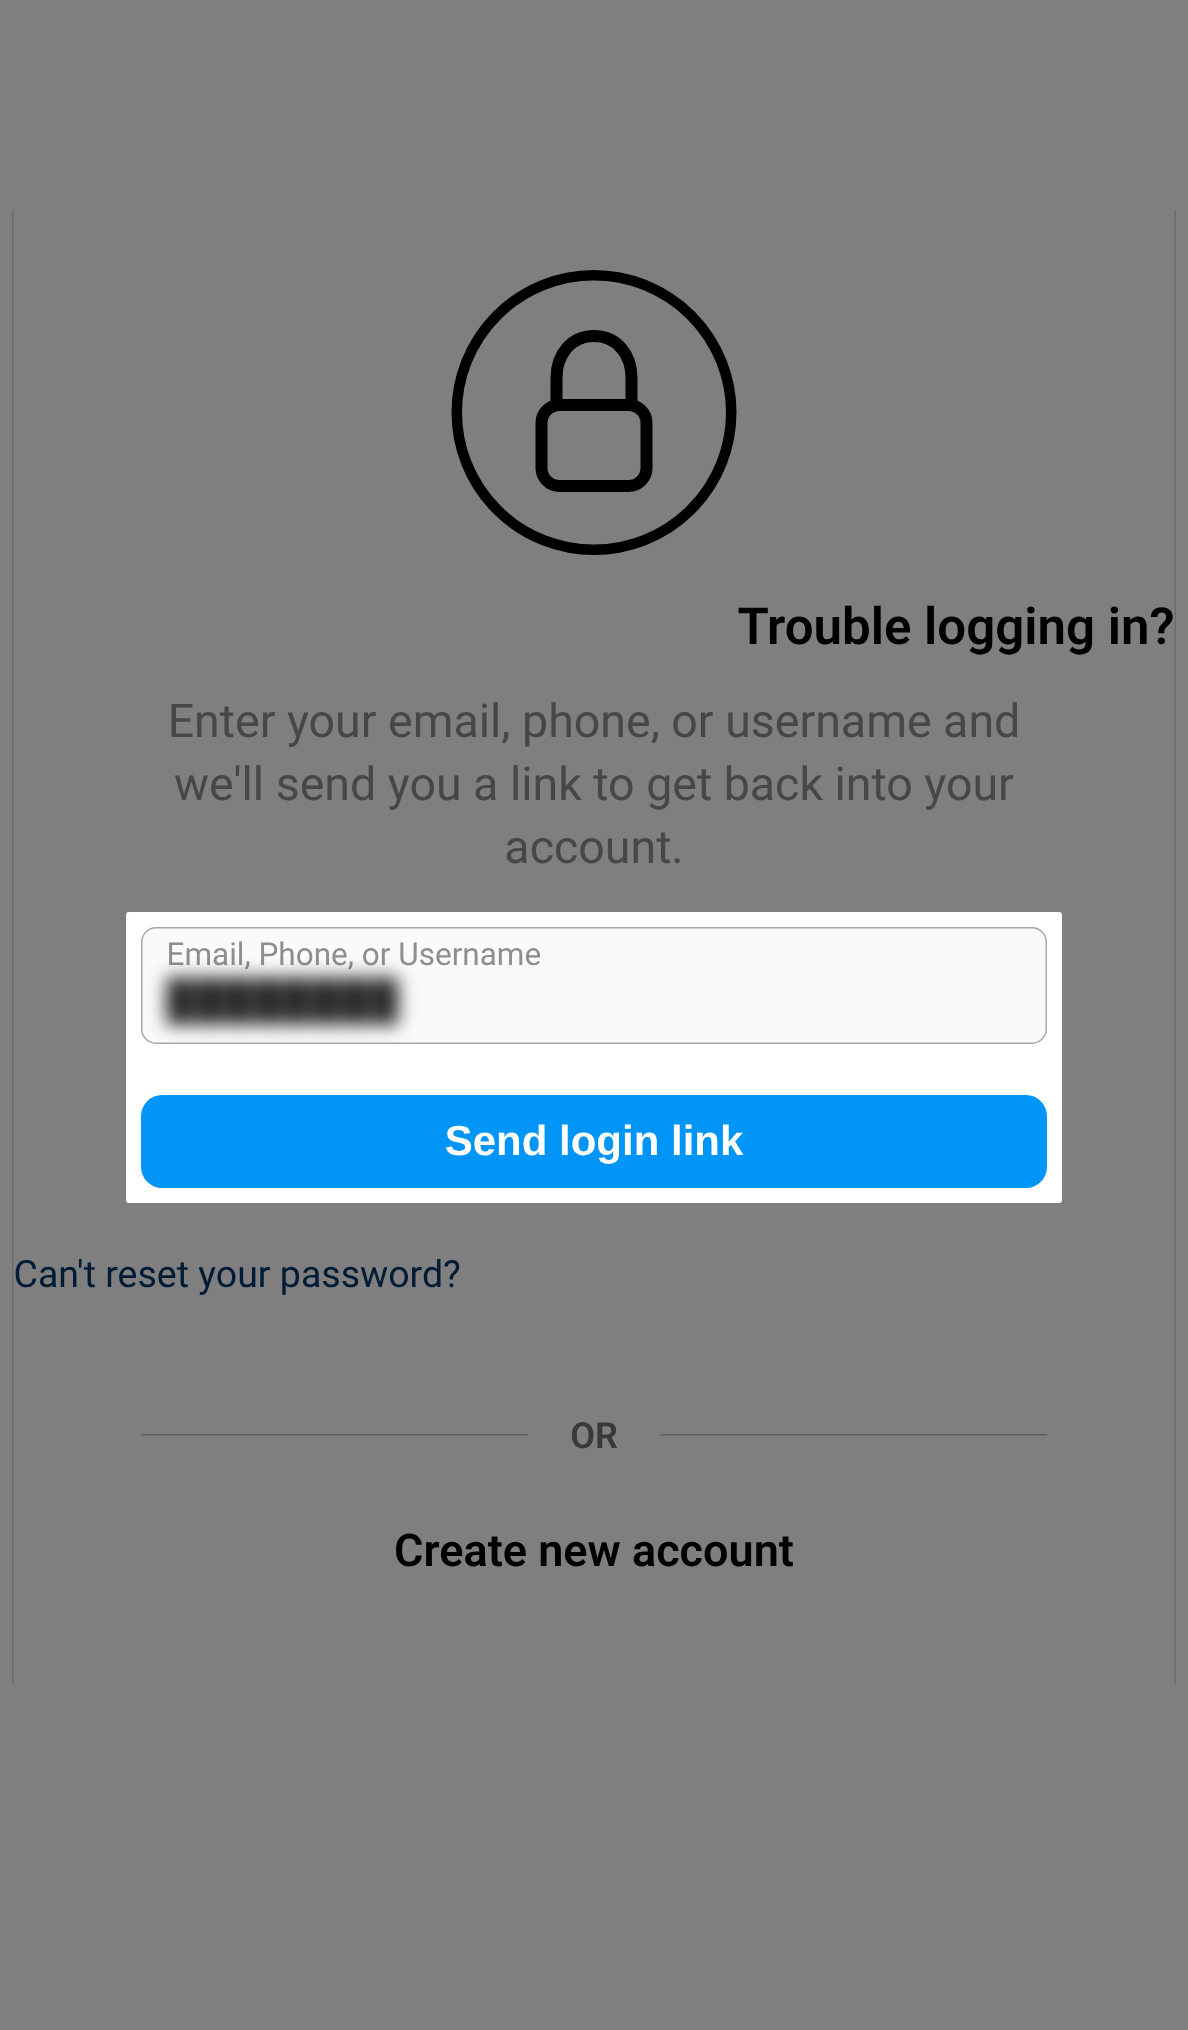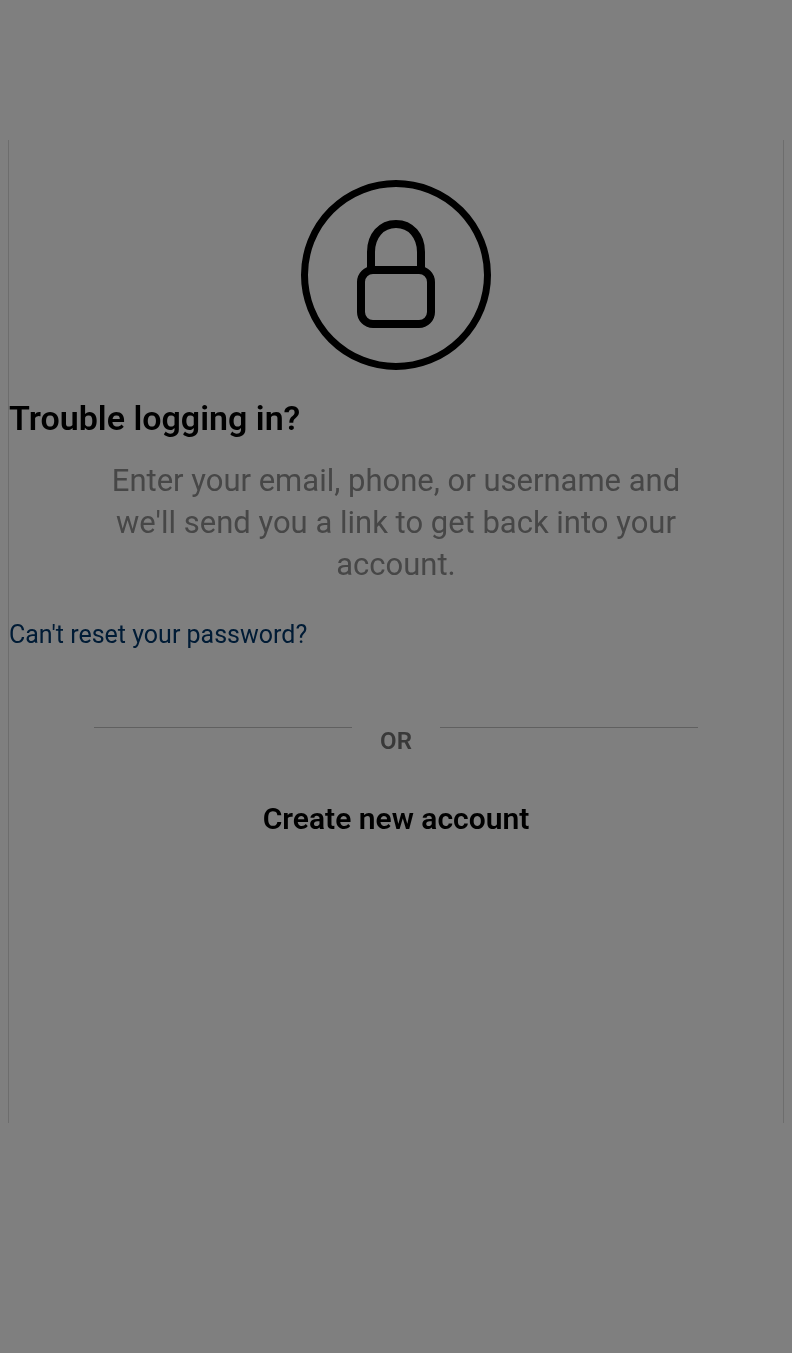--- a/index.html
+++ b/index.html
@@ -19,21 +19,21 @@
   .lock-wrap { display: flex; justify-content: center; }
   .lock-circle {
     width: 190px; height: 190px;
     border: 7px solid #000;
     border-radius: 50%;
     display: flex; align-items: center; justify-content: center;
   }
   .lock-icon { width: 90px; height: 110px; }
 
   h1.title {
-    text-align: left;
+    text-align: right;
     font-size: 34px;
     font-weight: 600;
     color: #000;
     margin-top: 28px;
   }
 
   p.subtitle {
     text-align: center;
     font-size: 31px;
     line-height: 1.35;
@@ -89,20 +89,21 @@
 
   .cant-reset {
     font-size: 25px;
     color: #00376b;
     margin-top: 34px;
     cursor: pointer;
   }
 
   .or-row {
     display: flex;
+    align-items: center;
     margin: 78px 85px 0 85px;
   }
   .or-line { flex: 1; height: 1px; background: #8e8e8e; opacity: .55; }
   .or-text {
     font-size: 24px;
     font-weight: 600;
     color: #737373;
     padding: 0 28px;
   }
 
@@ -136,20 +137,27 @@
         <path d="M45 4 C30 4 20 16 20 32 L20 50 M70 50 L70 32 C70 16 60 4 45 4" fill="none" stroke="#000" stroke-width="8" stroke-linecap="round"></path>
         <rect x="10" y="50" width="70" height="54" rx="12" ry="12" fill="none" stroke="#000" stroke-width="8"></rect>
       </svg>
     </div>
   </div>
 
   <h1 class="title">Trouble logging in?</h1>
 
   <p class="subtitle">Enter your email, phone, or username and we'll send you a link to get back into your account.</p>
 
+  <div class="highlight">
+    <div class="field">
+      <div class="field-label">Email, Phone, or Username</div>
+      <div class="field-value redacted">████████</div>
+    </div>
+    <button class="send-btn">Send login link</button>
+  </div>
 
   <div class="cant-reset">Can't reset your password?</div>
 
   <div class="or-row">
     <div class="or-line"></div>
     <div class="or-text">OR</div>
     <div class="or-line"></div>
   </div>
 
   <div class="create-acct">Create new account</div>

